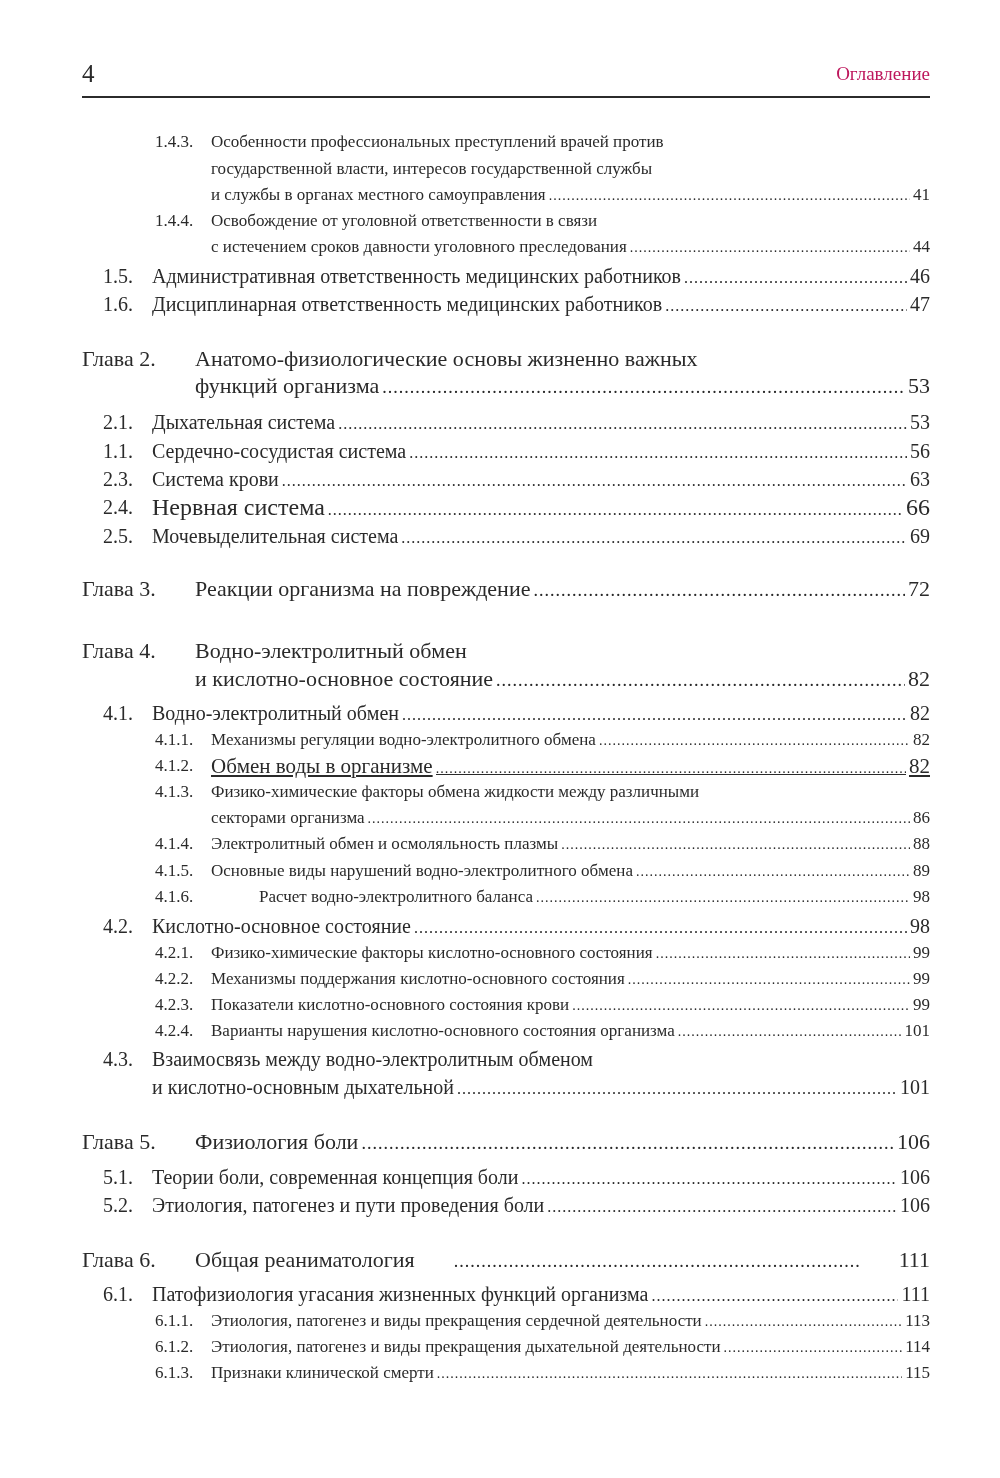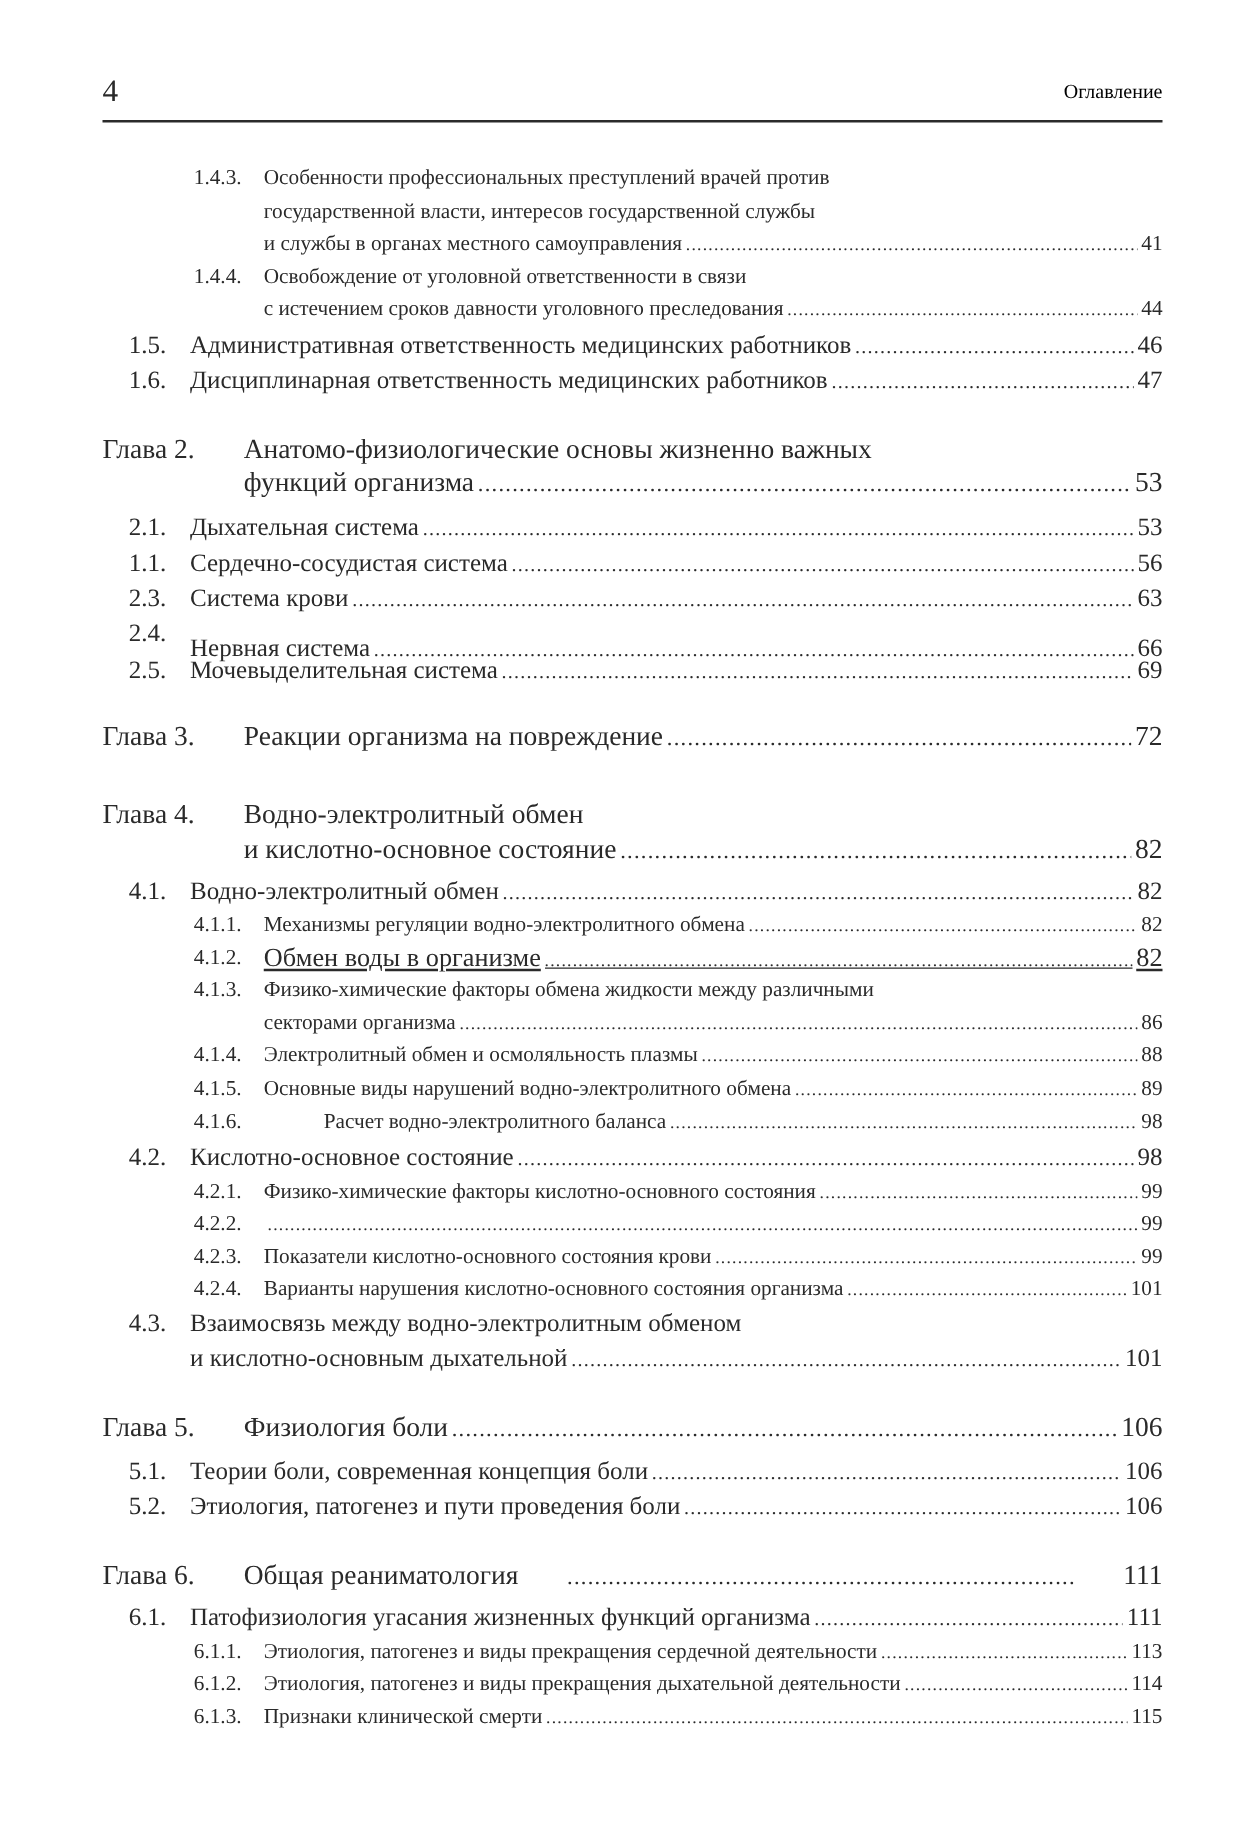--- a/index.html
+++ b/index.html
@@ -1,20 +1,20 @@
 <!DOCTYPE html>
 <html><head>
 <meta charset="utf-8">
 <style>
   html, body { margin: 0; padding: 0; background: #ffffff; }
   body { width: 1000px; height: 1478px; position: relative; overflow: hidden;
          font-family: "Liberation Serif", "DejaVu Serif", serif; color: #2a2a2a; }
   .header { position: absolute; left: 82px; top: 58px; width: 848px; height: 38px; }
   .page-num { position: absolute; left: 0; top: 0; font-size: 25px; line-height: 32px; }
-  .running-title { position: absolute; right: 0; top: 4px; font-size: 16px; line-height: 24px; color: #000000; }
+  .running-title { position: absolute; right: 0; top: 4px; font-size: 19px; line-height: 24px; color: #be185d; }
   .rule { position: absolute; left: 82px; top: 96px; width: 848px; height: 2px; background: #2b2b2b; }
   .num { position: absolute; }
   .txt { position: absolute; }
   .dots-row { position: absolute; display: flex; align-items: baseline; right: 70px; }
   .dots-row .t { white-space: nowrap; flex: 0 0 auto; }
   .dots-row .d { flex: 1 1 auto; overflow: hidden; white-space: nowrap; margin: 0 3px; letter-spacing: 1px; }
   .dots-row .d::after { content: "..................................................................................................................................................................................................................................................................................."; }
   .dots-row .p { flex: 0 0 auto; text-align: right; }
 </style>
 </head>
@@ -90,21 +90,21 @@
     <div>
       <div class="num" style="left: 103px; top: 465px; font-size: 20px; line-height: 28px;">2.3.</div>
       <div class="dots-row" style="left: 152px; top: 465px; font-size: 20px; line-height: 28px;">
         <span class="t">Система крови</span>
         <span class="d" style="font-size: 16px;"></span>
         <span class="p">63</span>
       </div>
     </div>
     <div>
       <div class="num" style="left: 103px; top: 493px; font-size: 20px; line-height: 28px;">2.4.</div>
-      <div class="dots-row" style="left: 152px; top: 493px; font-size: 20px; line-height: 28px; margin-top: 12px;">
+      <div class="dots-row" style="left: 152px; top: 493px; font-size: 24px; line-height: 28px;">
         <span class="t">Нервная система</span>
         <span class="d" style="font-size: 16px;"></span>
         <span class="p">66</span>
       </div>
     </div>
     <div>
       <div class="num" style="left: 103px; top: 522px; font-size: 20px; line-height: 28px;">2.5.</div>
       <div class="dots-row" style="left: 152px; top: 522px; font-size: 20px; line-height: 28px;">
         <span class="t">Мочевыделительная система</span>
         <span class="d" style="font-size: 16px;"></span>
@@ -197,20 +197,21 @@
       <div class="num" style="left: 155px; top: 941px; font-size: 17px; line-height: 24px;">4.2.1.</div>
       <div class="dots-row" style="left: 211px; top: 941px; font-size: 17px; line-height: 24px;">
         <span class="t">Физико-химические факторы кислотно-основного состояния</span>
         <span class="d" style="font-size: 14px;"></span>
         <span class="p">99</span>
       </div>
     </div>
     <div>
       <div class="num" style="left: 155px; top: 967px; font-size: 17px; line-height: 24px;">4.2.2.</div>
       <div class="dots-row" style="left: 211px; top: 967px; font-size: 17px; line-height: 24px;">
+        <span class="t">Механизмы поддержания кислотно-основного состояния</span>
         <span class="d" style="font-size: 14px;"></span>
         <span class="p">99</span>
       </div>
     </div>
     <div>
       <div class="num" style="left: 155px; top: 993px; font-size: 17px; line-height: 24px;">4.2.3.</div>
       <div class="dots-row" style="left: 211px; top: 993px; font-size: 17px; line-height: 24px;">
         <span class="t">Показатели кислотно-основного состояния крови</span>
         <span class="d" style="font-size: 14px;"></span>
         <span class="p">99</span>

